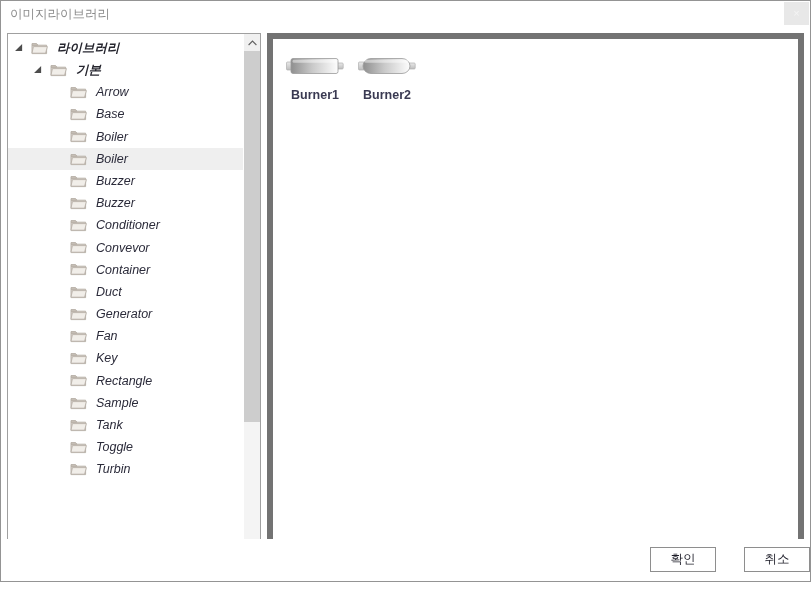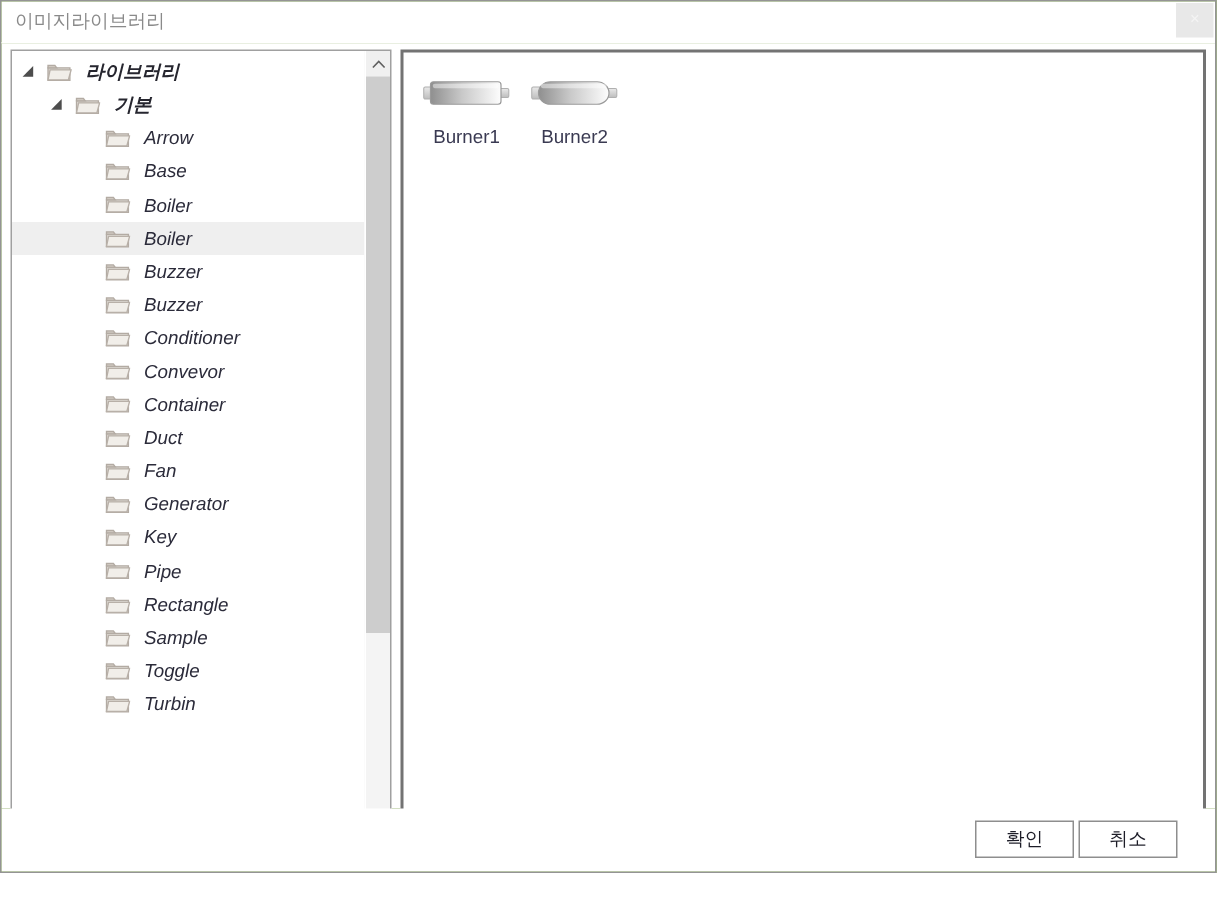--- a/index.html
+++ b/index.html
@@ -16,21 +16,21 @@
   }
 
   
   .window {
     position: absolute;
     left: 0; top: 0;
     width: 811px;
     height: 582px;
     box-sizing: border-box;
     border: 1px solid #949494;
-    background: #4d7c0f;
+    background: #5eead4;
     display: flex;
     flex-direction: column;
   }
 
   
   .titlebar {
     position: relative;
     height: 27px;
     flex: 0 0 27px;
     background: #ffffff;
@@ -183,23 +183,24 @@
   }
 
   
   .items-panel {
     position: absolute;
     left: 266px;
     top: 4px;
     width: 537px;
     height: 538px;
     box-sizing: border-box;
-    border: 2px solid #737373;
+    border: 6px solid #737373;
     background: #ffffff;
     overflow: hidden;
+    font-weight: bold;
   }
   .thumb-grid {
     position: absolute;
     left: 6px;
     top: 6px;
     display: flex;
     flex-wrap: wrap;
   }
   .thumb-cell {
     width: 72px;
@@ -244,21 +245,21 @@
     font-family: "Liberation Sans", "DejaVu Sans", sans-serif;
     font-size: 12.5px;
     color: #1d1d28;
     display: flex;
     align-items: center;
     justify-content: center;
     cursor: default;
     padding: 6px;
   }
   .btn-ok { right: 94px; }
-  .btn-cancel { right: 25px; }
+  .btn-cancel { right: 0; }
 </style>
 </head>
 <body>
 
 <div class="window">
 
   <div class="titlebar">
     <div class="titlebar-text">이미지라이브러리</div>
     <div class="close-button">
       <span class="close-icon">×</span>
@@ -393,71 +394,71 @@
               <span class="tree-label">Duct</span>
             </div>
             <div class="tree-row indent-2">
               <span class="folder-icon">
                 <svg width="17" height="13" viewBox="0 0 17 13">
                   <path d="M1 3.2 L1 11.6 L15.6 11.6 L15.6 3.2 Z" fill="#ddd8d2" stroke="#b3aba3" stroke-width="0.9"></path>
                   <path d="M1 3.2 L1 1.6 L5.6 1.6 L6.8 3.2 Z" fill="#cfc8c0" stroke="#b3aba3" stroke-width="0.9"></path>
                   <path d="M2.4 4.6 L16.4 4.6 L14.6 11.2 L1 11.2 Z" fill="#f1eee9" stroke="#b8b0a8" stroke-width="0.9"></path>
                 </svg>
               </span>
+              <span class="tree-label">Generator</span>
+            </div>
+            <div class="tree-row indent-2">
+              <span class="folder-icon">
+                <svg width="17" height="13" viewBox="0 0 17 13">
+                  <path d="M1 3.2 L1 11.6 L15.6 11.6 L15.6 3.2 Z" fill="#ddd8d2" stroke="#b3aba3" stroke-width="0.9"></path>
+                  <path d="M1 3.2 L1 1.6 L5.6 1.6 L6.8 3.2 Z" fill="#cfc8c0" stroke="#b3aba3" stroke-width="0.9"></path>
+                  <path d="M2.4 4.6 L16.4 4.6 L14.6 11.2 L1 11.2 Z" fill="#f1eee9" stroke="#b8b0a8" stroke-width="0.9"></path>
+                </svg>
+              </span>
               <span class="tree-label">Fan</span>
             </div>
             <div class="tree-row indent-2">
               <span class="folder-icon">
                 <svg width="17" height="13" viewBox="0 0 17 13">
                   <path d="M1 3.2 L1 11.6 L15.6 11.6 L15.6 3.2 Z" fill="#ddd8d2" stroke="#b3aba3" stroke-width="0.9"></path>
                   <path d="M1 3.2 L1 1.6 L5.6 1.6 L6.8 3.2 Z" fill="#cfc8c0" stroke="#b3aba3" stroke-width="0.9"></path>
                   <path d="M2.4 4.6 L16.4 4.6 L14.6 11.2 L1 11.2 Z" fill="#f1eee9" stroke="#b8b0a8" stroke-width="0.9"></path>
                 </svg>
               </span>
-              <span class="tree-label">Generator</span>
-            </div>
-            <div class="tree-row indent-2">
-              <span class="folder-icon">
-                <svg width="17" height="13" viewBox="0 0 17 13">
-                  <path d="M1 3.2 L1 11.6 L15.6 11.6 L15.6 3.2 Z" fill="#ddd8d2" stroke="#b3aba3" stroke-width="0.9"></path>
-                  <path d="M1 3.2 L1 1.6 L5.6 1.6 L6.8 3.2 Z" fill="#cfc8c0" stroke="#b3aba3" stroke-width="0.9"></path>
-                  <path d="M2.4 4.6 L16.4 4.6 L14.6 11.2 L1 11.2 Z" fill="#f1eee9" stroke="#b8b0a8" stroke-width="0.9"></path>
-                </svg>
-              </span>
               <span class="tree-label">Key</span>
             </div>
             <div class="tree-row indent-2">
               <span class="folder-icon">
                 <svg width="17" height="13" viewBox="0 0 17 13">
                   <path d="M1 3.2 L1 11.6 L15.6 11.6 L15.6 3.2 Z" fill="#ddd8d2" stroke="#b3aba3" stroke-width="0.9"></path>
                   <path d="M1 3.2 L1 1.6 L5.6 1.6 L6.8 3.2 Z" fill="#cfc8c0" stroke="#b3aba3" stroke-width="0.9"></path>
                   <path d="M2.4 4.6 L16.4 4.6 L14.6 11.2 L1 11.2 Z" fill="#f1eee9" stroke="#b8b0a8" stroke-width="0.9"></path>
                 </svg>
               </span>
-              <span class="tree-label">Pipe</span>
-            </div>
-            <div class="tree-row indent-2">
-              <span class="folder-icon">
-                <svg width="17" height="13" viewBox="0 0 17 13">
-                  <path d="M1 3.2 L1 11.6 L15.6 11.6 L15.6 3.2 Z" fill="#ddd8d2" stroke="#b3aba3" stroke-width="0.9"></path>
-                  <path d="M1 3.2 L1 1.6 L5.6 1.6 L6.8 3.2 Z" fill="#cfc8c0" stroke="#b3aba3" stroke-width="0.9"></path>
-                  <path d="M2.4 4.6 L16.4 4.6 L14.6 11.2 L1 11.2 Z" fill="#f1eee9" stroke="#b8b0a8" stroke-width="0.9"></path>
-                </svg>
-              </span>
               <span class="tree-label">Rectangle</span>
             </div>
             <div class="tree-row indent-2">
               <span class="folder-icon">
                 <svg width="17" height="13" viewBox="0 0 17 13">
                   <path d="M1 3.2 L1 11.6 L15.6 11.6 L15.6 3.2 Z" fill="#ddd8d2" stroke="#b3aba3" stroke-width="0.9"></path>
                   <path d="M1 3.2 L1 1.6 L5.6 1.6 L6.8 3.2 Z" fill="#cfc8c0" stroke="#b3aba3" stroke-width="0.9"></path>
                   <path d="M2.4 4.6 L16.4 4.6 L14.6 11.2 L1 11.2 Z" fill="#f1eee9" stroke="#b8b0a8" stroke-width="0.9"></path>
                 </svg>
               </span>
               <span class="tree-label">Sample</span>
+            </div>
+            <div class="tree-row indent-2">
+              <span class="folder-icon">
+                <svg width="17" height="13" viewBox="0 0 17 13">
+                  <path d="M1 3.2 L1 11.6 L15.6 11.6 L15.6 3.2 Z" fill="#ddd8d2" stroke="#b3aba3" stroke-width="0.9"></path>
+                  <path d="M1 3.2 L1 1.6 L5.6 1.6 L6.8 3.2 Z" fill="#cfc8c0" stroke="#b3aba3" stroke-width="0.9"></path>
+                  <path d="M2.4 4.6 L16.4 4.6 L14.6 11.2 L1 11.2 Z" fill="#f1eee9" stroke="#b8b0a8" stroke-width="0.9"></path>
+                </svg>
+              </span>
+              <span class="tree-label">Tank</span>
             </div>
             <div class="tree-row indent-2">
               <span class="folder-icon">
                 <svg width="17" height="13" viewBox="0 0 17 13">
                   <path d="M1 3.2 L1 11.6 L15.6 11.6 L15.6 3.2 Z" fill="#ddd8d2" stroke="#b3aba3" stroke-width="0.9"></path>
                   <path d="M1 3.2 L1 1.6 L5.6 1.6 L6.8 3.2 Z" fill="#cfc8c0" stroke="#b3aba3" stroke-width="0.9"></path>
                   <path d="M2.4 4.6 L16.4 4.6 L14.6 11.2 L1 11.2 Z" fill="#f1eee9" stroke="#b8b0a8" stroke-width="0.9"></path>
                 </svg>
               </span>
               <span class="tree-label">Toggle</span>

